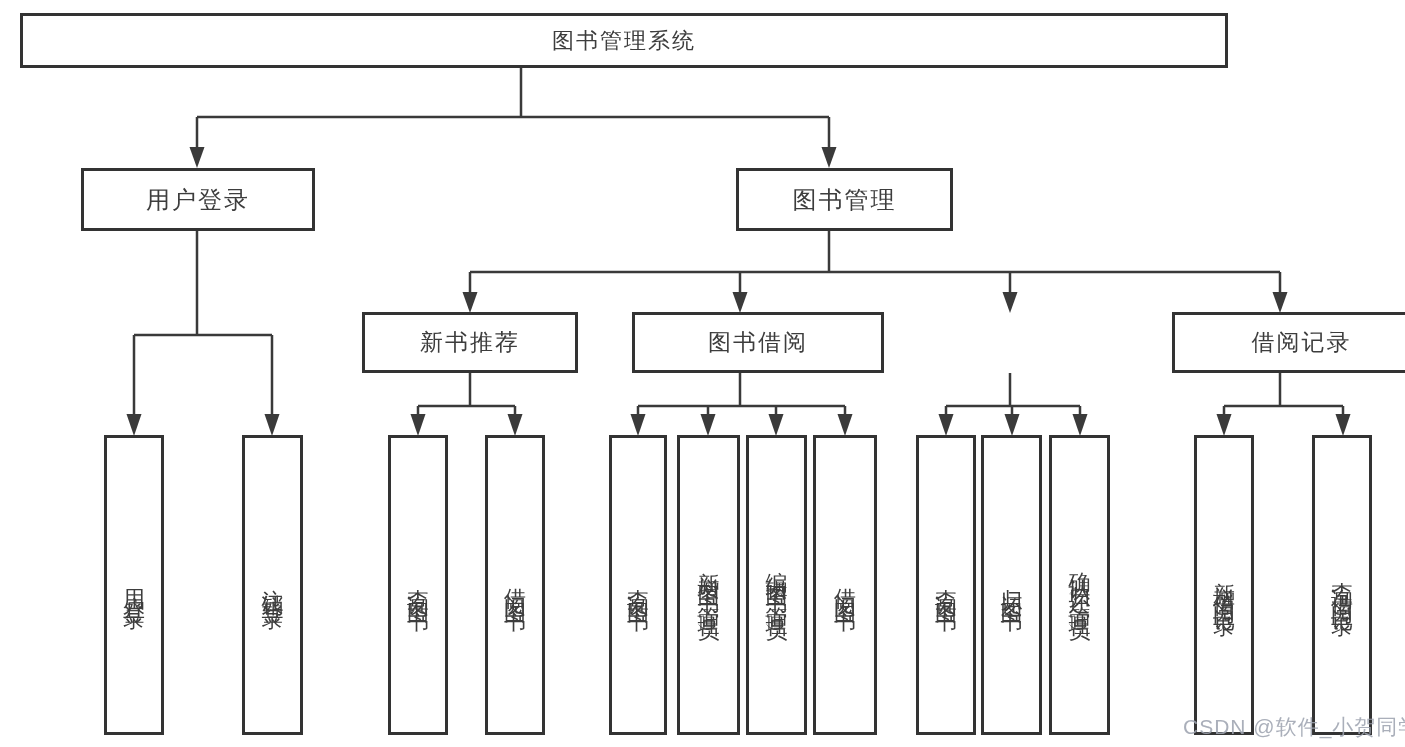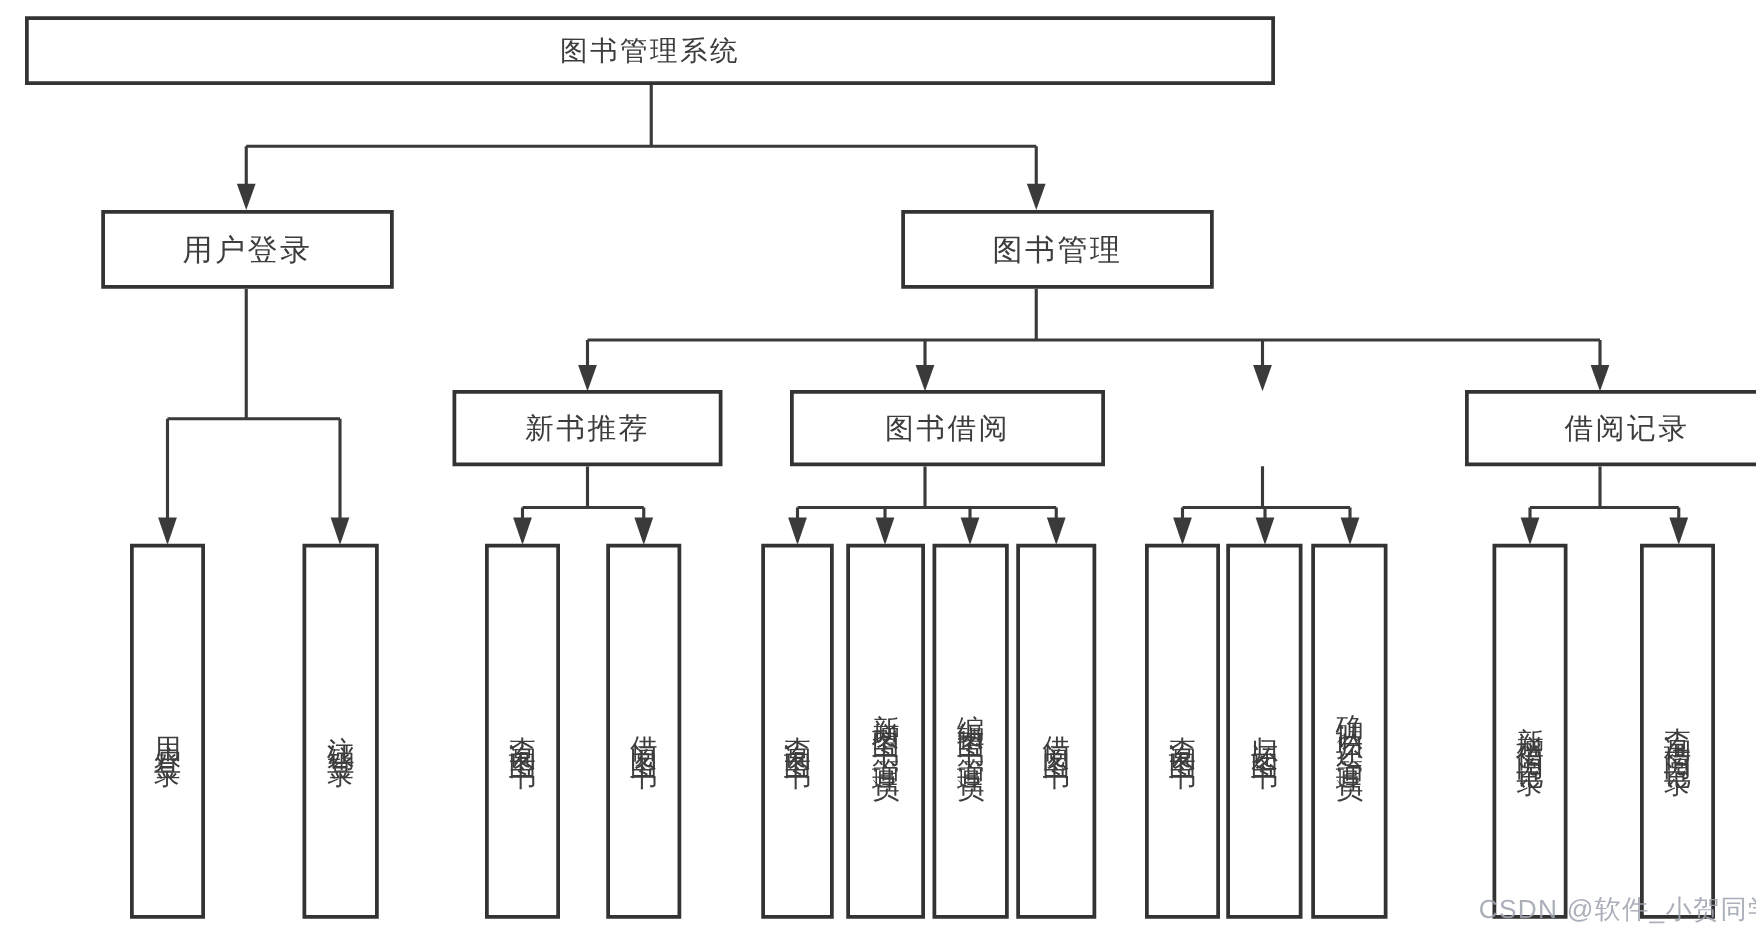--- a/index.html
+++ b/index.html
@@ -25,21 +25,21 @@
     display: flex;
     align-items: center;
     justify-content: center;
     z-index: 1;
   }
   .hlabel {
     color: #3d3d3d;
     letter-spacing: 2px;
     white-space: nowrap;
   }
-  .lvl-top  { left: 20px;  top: 13px;  width: 1000px; height: 55px; }
+  .lvl-top  { left: 20px;  top: 13px;  width: 1208px; height: 55px; }
   .lvl-top .hlabel { font-size: 22px; }
   .lvl2 { top: 168px; height: 63px; }
   .lvl2 .hlabel { font-size: 24px; }
   .lvl3 { top: 312px; height: 61px; }
   .lvl3 .hlabel { font-size: 23px; }
   .leaf { top: 435px; height: 300px; }
   .vlabel {
     writing-mode: vertical-rl;
     text-orientation: mixed;
     color: #3d3d3d;
@@ -121,21 +121,21 @@
     </g>
   </svg>
 
   <div class="box lvl-top">
     <span class="hlabel">图书管理系统</span>
   </div>
 
   <div class="box lvl2" style="left:81px;width:234px">
     <span class="hlabel">用户登录</span>
   </div>
-  <div class="box lvl2" style="left:721px;width:250px">
+  <div class="box lvl2" style="left:736px;width:217px">
     <span class="hlabel">图书管理</span>
   </div>
 
   <div class="box lvl3" style="left:362px;width:216px">
     <span class="hlabel">新书推荐</span>
   </div>
   <div class="box lvl3" style="left:632px;width:252px">
     <span class="hlabel">图书借阅</span>
   </div>
   <div class="box lvl3" style="left:1172px;width:259px">

